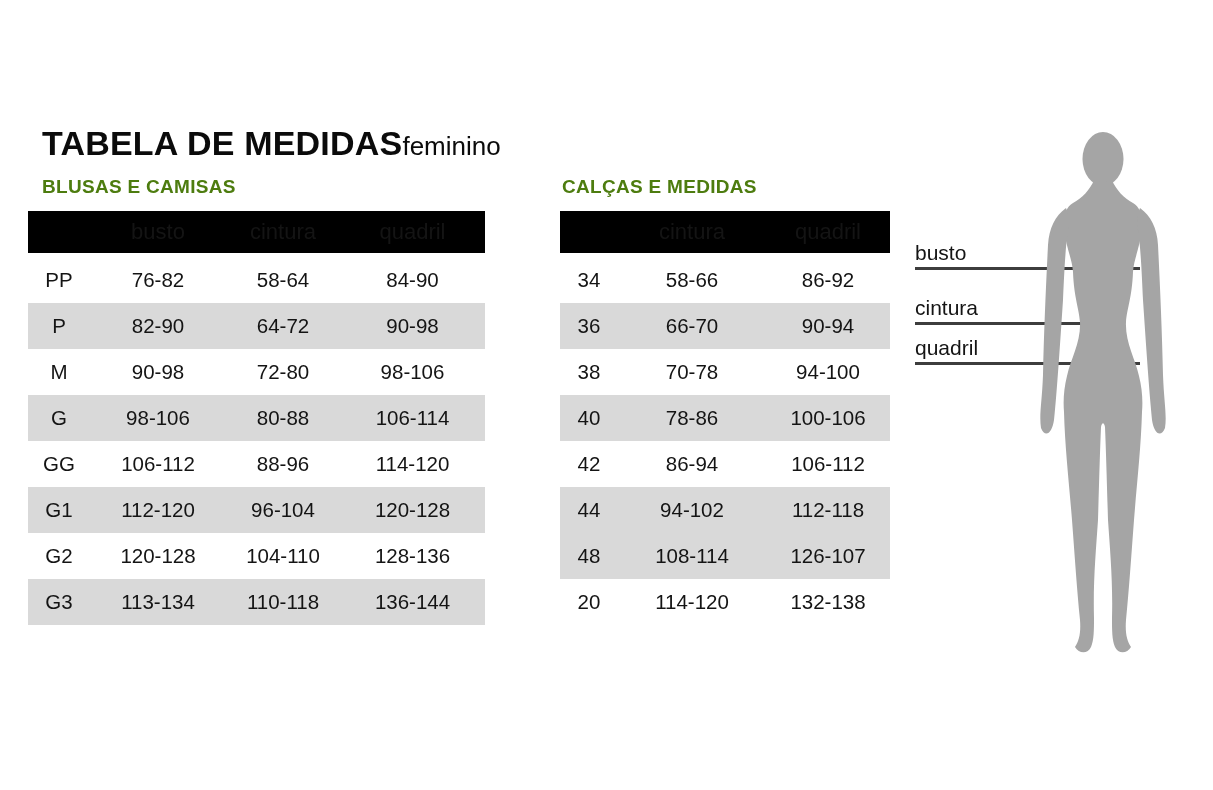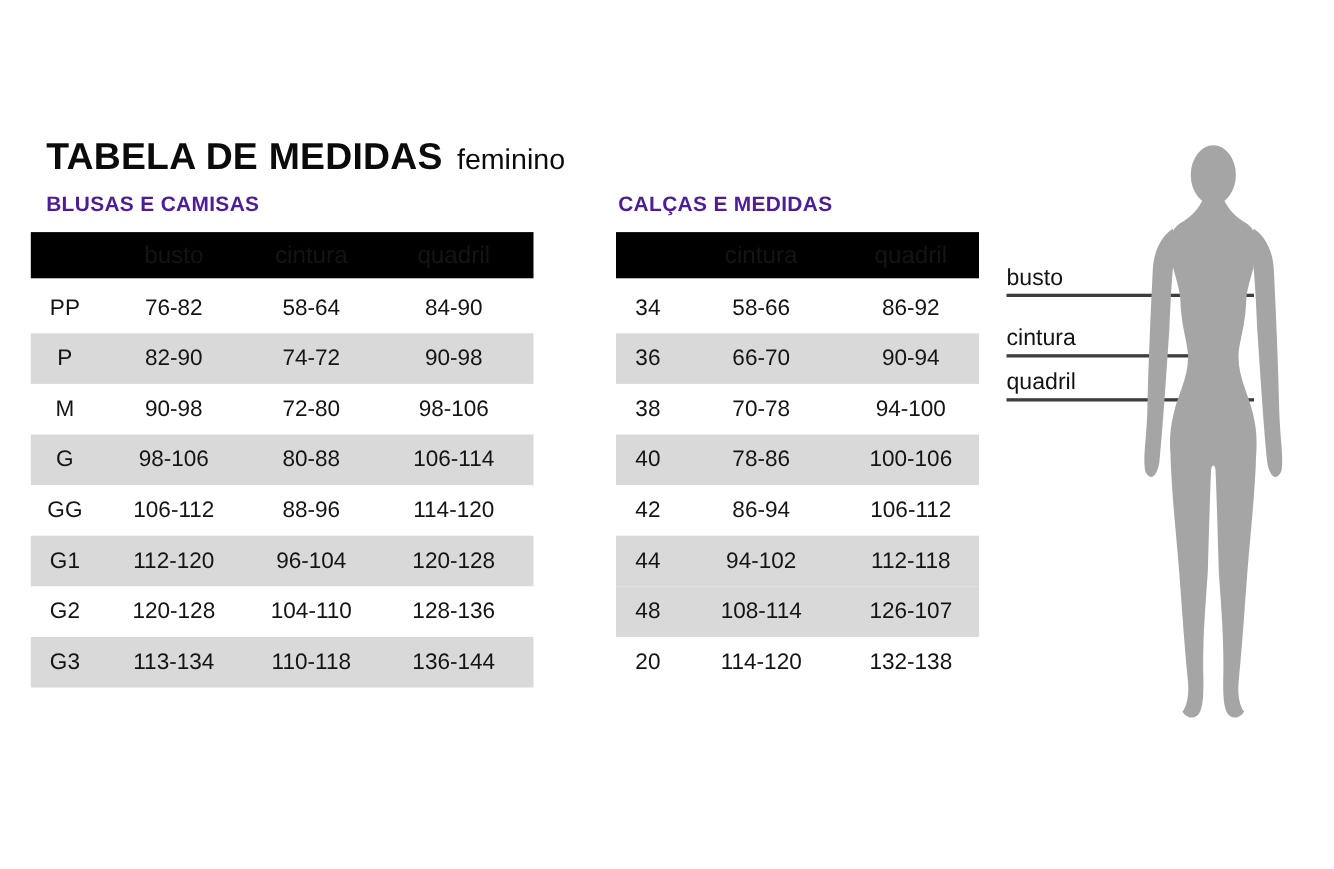--- a/index.html
+++ b/index.html
@@ -4,23 +4,23 @@
 <style>
   * { margin:0; padding:0; box-sizing:border-box; }
   html,body { background:#ffffff; }
   body { font-family:"Liberation Sans","DejaVu Sans",sans-serif; color:#111; }
   .canvas {
     position:relative; width:1213px; height:790px; background:#fff; overflow:hidden;
   }
   
   .title-row { position:absolute; left:42px; top:124px; display:flex; align-items:baseline; }
   .title { font-size:34px; font-weight:800; letter-spacing:0.2px; color:#0b0b0b; }
-  .title-sub { font-size:26px; font-weight:400; margin-left:13px; color:#0b0b0b; }
-  
-  .section-heading { position:absolute; top:176px; font-size:19px; font-weight:700; letter-spacing:0.3px; color:#4c1d95; }
+  .title-sub { font-size:26px; font-weight:400; color:#0b0b0b; }
+  
+  .section-heading { position:absolute; top:176px; font-size:19px; font-weight:700; letter-spacing:0.3px; color:#4d7c0f; }
   .section-heading.h1 { left:42px; }
   .section-heading.h2 { left:562px; }
   
   .sizetable { position:absolute; top:211px; }
   .sizetable.t1 { left:28px; width:457px; }
   .sizetable.t2 { left:560px; width:330px; }
   .trow { display:grid; align-items:center; }
   .t1 .trow { grid-template-columns:62px 136px 114px 145px; }
   .t2 .trow { grid-template-columns:58px 148px 124px; }
   .thead { height:42px; background:var(--header-bg,#000); color:var(--header-text,#fff); margin-bottom:4px; }
@@ -62,21 +62,21 @@
       <div class="tbody">
         <div class="trow">
           <span class="cell">PP</span>
           <span class="cell">76-82</span>
           <span class="cell">58-64</span>
           <span class="cell">84-90</span>
         </div>
         <div class="trow alt">
           <span class="cell">P</span>
           <span class="cell">82-90</span>
-          <span class="cell">74-72</span>
+          <span class="cell">64-72</span>
           <span class="cell">90-98</span>
         </div>
         <div class="trow">
           <span class="cell">M</span>
           <span class="cell">90-98</span>
           <span class="cell">72-80</span>
           <span class="cell">98-106</span>
         </div>
         <div class="trow alt">
           <span class="cell">G</span>

